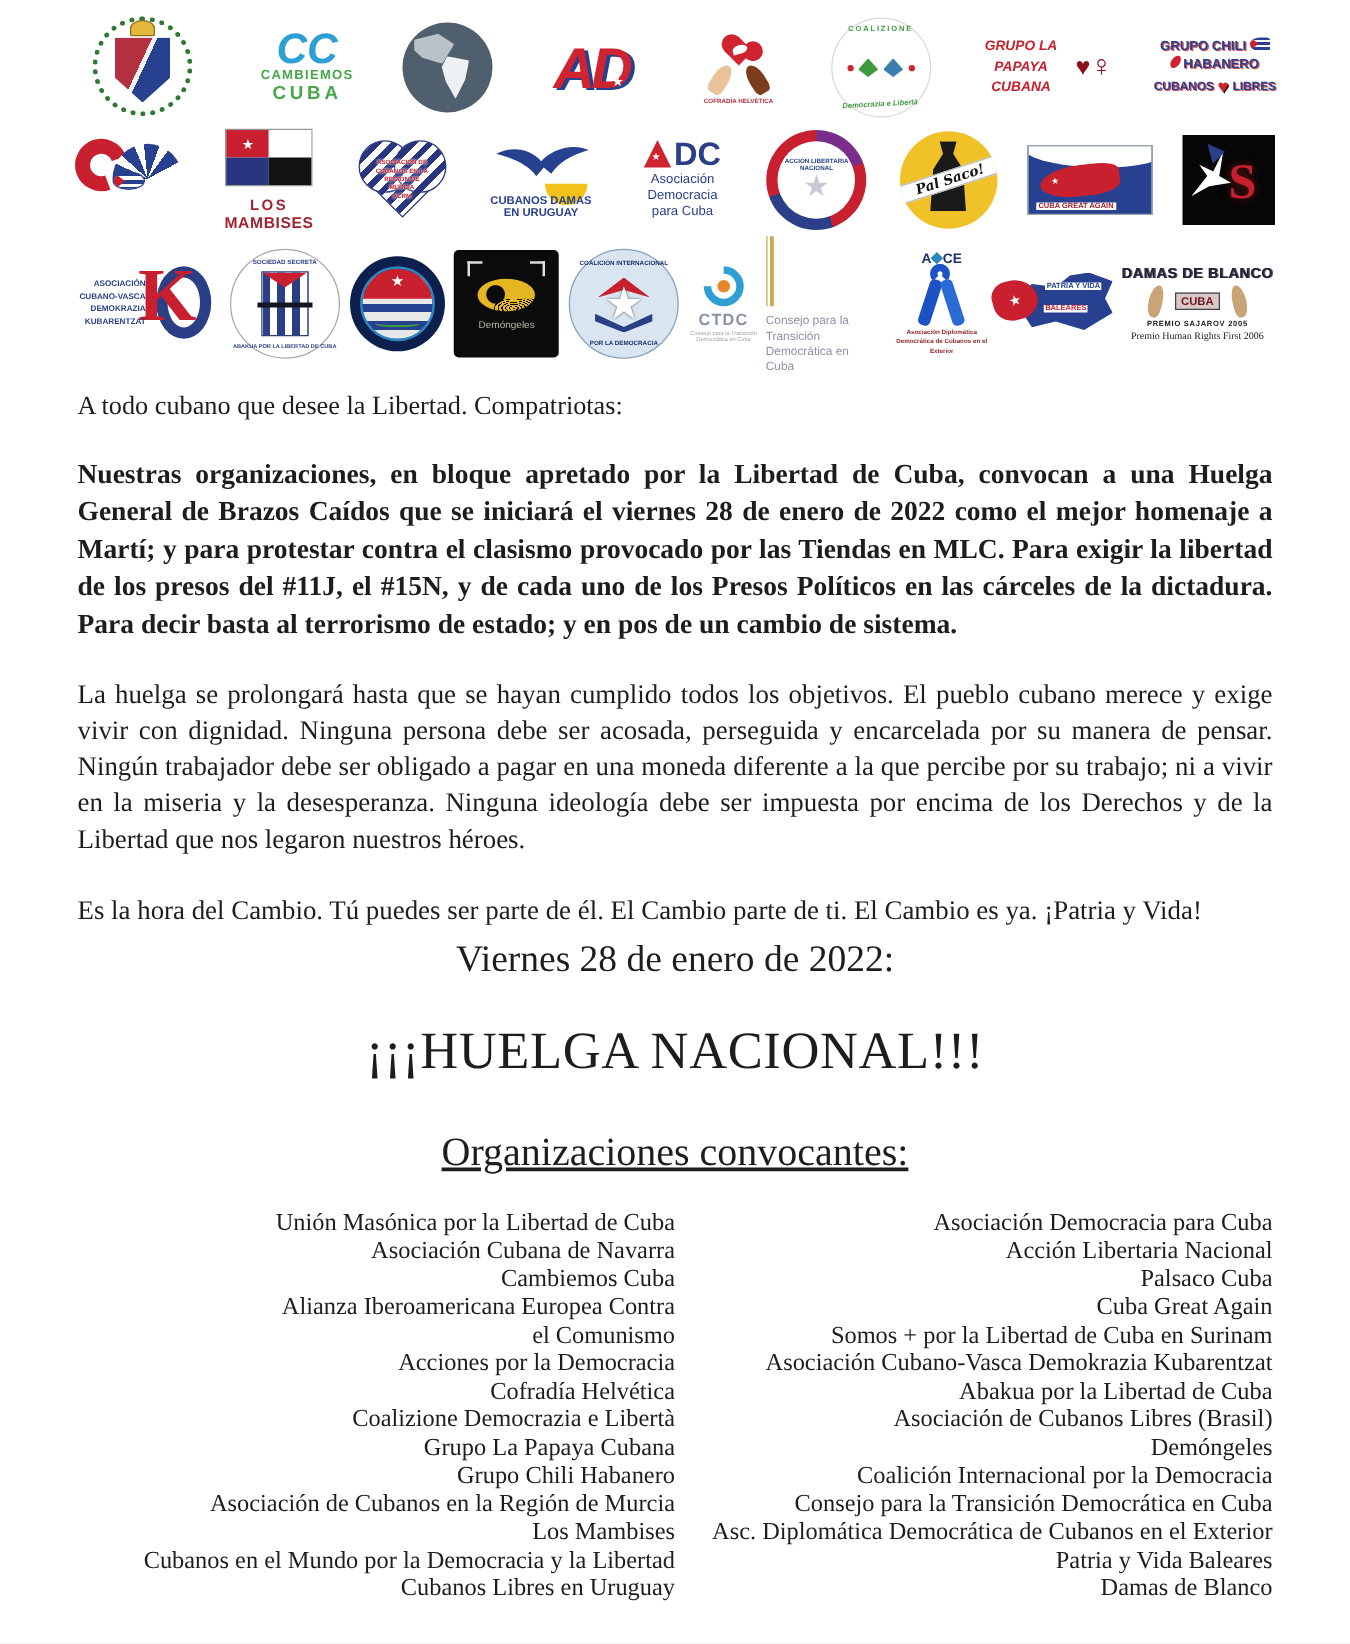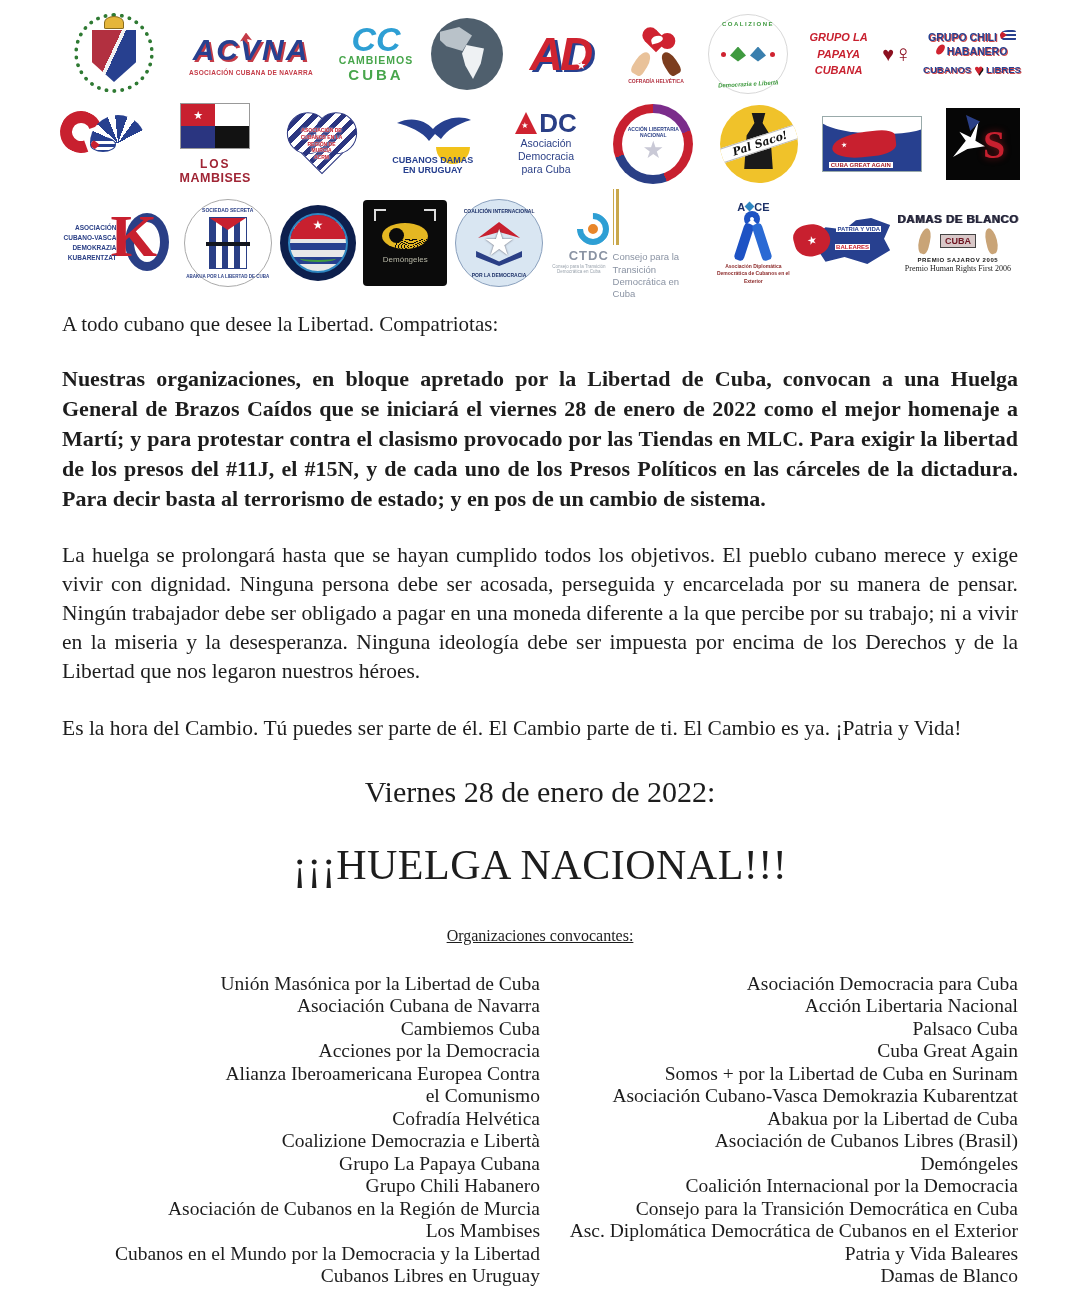--- a/index.html
+++ b/index.html
@@ -194,21 +194,21 @@
   .lg-cin { width:92px; }
   .cin-circle { width:88px; height:88px; border-radius:50%; background:#d9e6f2; border:1px solid #8aa0bd;
     position:relative; display:flex; align-items:center; justify-content:center; }
   .cin-top { position:absolute; top:8px; font-size:5px; font-weight:800; color:#1d3168; }
   .cin-bot { position:absolute; bottom:8px; font-size:5px; font-weight:800; color:#1d3168; }
   .cin-ribbon { position:absolute; top:22px; width:42px; height:16px; background:#c8202f;
     clip-path:polygon(0 100%,50% 0,100% 100%,50% 62%); }
   .cin-chevron { position:absolute; bottom:20px; width:46px; height:15px; background:#2a3f86;
     clip-path:polygon(0 0,50% 70%,100% 0,100% 40%,50% 100%,0 40%); }
   .cin-star { font-size:36px; color:#fff; text-shadow:0 0 2px #445; line-height:1; z-index:2; }
-  .lg-ctdc { width:60px;align-items:flex-end; }
+  .lg-ctdc { width:60px; }
   .ctdc-mark { width:32px; height:32px; border-radius:50%; border:6px solid #2e9fd4; border-top-color:transparent;
     transform:rotate(-45deg); display:flex; align-items:center; justify-content:center; }
   .ctdc-dot { width:10px; height:10px; border-radius:50%; background:#e8862a; }
   .ctdc-word { font-size:13px; color:#8a93a3; letter-spacing:1px; margin-top:3px; font-weight:600; }
   .ctdc-sub { font-size:4.5px; color:#9aa3ad; margin-top:1px; }
   .lg-con { width:100px; flex-direction:column; gap:6px; align-items:flex-start; }
   .con-bars { display:flex; gap:2px; margin-top:4px; }
   .con-bar { width:3px; height:56px; background:#c9a84c; }
   .con-bar.thin { width:1.5px; }
   .con-text { font-size:9.5px; color:#8a93a3; line-height:1.3; white-space:pre-line; text-align:left; }
@@ -238,43 +238,38 @@
   .dam-fig.l { transform:rotate(14deg); } .dam-fig.r { transform:rotate(-14deg) scaleX(-1); }
   .dam-cuba { font-size:9px; font-weight:900; color:#6e1320; background:#d8c8c8; padding:1px 4px; border:1px solid #444; }
   .dam-banner { font-size:6px; font-weight:800; color:#151515; letter-spacing:.6px; margin-top:3px; }
   .dam-cap { font-family:"Liberation Serif", serif; font-size:8px; color:#222; margin-top:1px; }
 
   
   .content { padding:0 62px; }
   .salutation { font-size:21px; margin-top:18px; }
   .para { font-size:21.5px; line-height:1.36; text-align:justify; margin-top:27px; }
   .para.bold { font-weight:bold; font-size:22px; }
-  .date-heading { font-size:30px; font-weight:normal; text-align:center; margin-top:32px; }
+  .date-heading { font-size:30px; font-weight:normal; text-align:center; margin-top:8px; }
   .strike-heading { font-size:42px; font-weight:normal; text-align:center; margin-top:32px; letter-spacing:.5px; }
-  .org-heading { font-size:16px; font-weight:normal; text-decoration:underline; text-align:center; margin-top:38px; }
+  .org-heading { font-size:32px; font-weight:normal; text-decoration:underline; text-align:center; margin-top:38px; }
   .org-columns { display:flex; margin-top:28px; }
   .org-col { width:50%; text-align:right; font-size:19.5px; line-height:22.5px; }
   .org-item { white-space:pre-line; }
 </style>
 </head>
 <body>
 
 <div class="page">
 
   <header class="logos">
     <div class="logo-row row1">
       <div class="lg lg-mas">
         <span class="mas-wreath"></span>
         <span class="mas-sun"></span>
         <span class="mas-shield"></span>
-      </div>
-      <div class="lg lg-acuna">
-        <span class="acuna-bird"></span>
-        <div class="acuna-word">ACVNA</div>
-        <div class="acuna-sub">ASOCIACIÓN CUBANA DE NAVARRA</div>
       </div>
       <div class="lg lg-cc">
         <div class="cc-word">CC</div>
         <div class="cc-l1">CAMBIEMOS</div>
         <div class="cc-l2">CUBA</div>
       </div>
       <div class="lg lg-alz">
         <div class="alz-circle">
           <span class="alz-na"></span>
           <span class="alz-sa"></span>
@@ -508,23 +503,23 @@
     <p class="para">La huelga se prolongará hasta que se hayan cumplido todos los objetivos. El pueblo cubano merece y exige vivir con dignidad. Ninguna persona debe ser acosada, perseguida y encarcelada por su manera de pensar. Ningún trabajador debe ser obligado a pagar en una moneda diferente a la que percibe por su trabajo; ni a vivir en la miseria y la desesperanza. Ninguna ideología debe ser impuesta por encima de los Derechos y de la Libertad que nos legaron nuestros héroes.</p>
     <p class="para">Es la hora del Cambio. Tú puedes ser parte de él. El Cambio parte de ti. El Cambio es ya. ¡Patria y Vida!</p>
     <h2 class="date-heading">Viernes 28 de enero de 2022:</h2>
     <h1 class="strike-heading">¡¡¡HUELGA NACIONAL!!!</h1>
     <h3 class="org-heading">Organizaciones convocantes:</h3>
     <div class="org-columns">
       <div class="org-col">
           <div class="org-item">Unión Masónica por la Libertad de Cuba</div>
           <div class="org-item">Asociación Cubana de Navarra</div>
           <div class="org-item">Cambiemos Cuba</div>
-          <div class="org-item">Acciones por la Democracia</div>
           <div class="org-item">Alianza Iberoamericana Europea Contra
 el Comunismo</div>
+          <div class="org-item">Acciones por la Democracia</div>
           <div class="org-item">Cofradía Helvética</div>
           <div class="org-item">Coalizione Democrazia e Libertà</div>
           <div class="org-item">Grupo La Papaya Cubana</div>
           <div class="org-item">Grupo Chili Habanero</div>
           <div class="org-item">Asociación de Cubanos en la Región de Murcia</div>
           <div class="org-item">Los Mambises</div>
           <div class="org-item">Cubanos en el Mundo por la Democracia y la Libertad</div>
           <div class="org-item">Cubanos Libres en Uruguay</div>
         </div>
       <div class="org-col">

